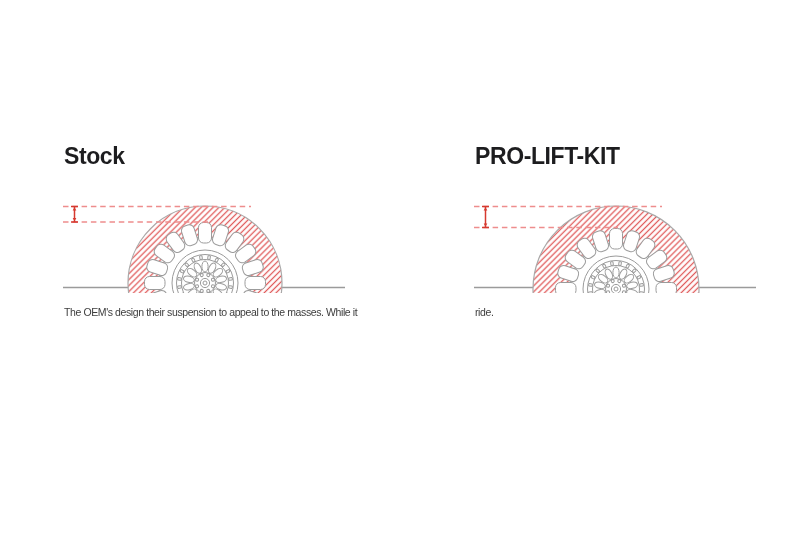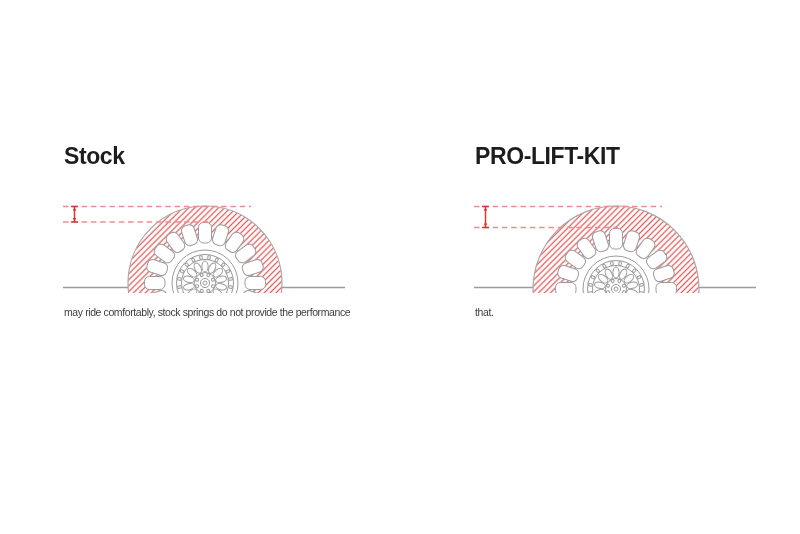--- a/index.html
+++ b/index.html
@@ -114,21 +114,21 @@
         <line x1="0" y1="22" x2="145" y2="22" stroke="#ee8d8d" stroke-width="1.4" stroke-dasharray="5.5 3.8"></line>
         <g stroke="#d6392f" stroke-width="1.5">
           <line x1="11.5" y1="6.5" x2="11.5" y2="22"></line>
           <line x1="8" y1="6.5" x2="15" y2="6.5"></line>
           <line x1="8" y1="22" x2="15" y2="22"></line>
           <path d="M 11.5 7.3 l -1.8 3.2 h 3.6 Z" fill="#d6392f" stroke="none"></path>
           <path d="M 11.5 21.2 l -1.8 -3.2 h 3.6 Z" fill="#d6392f" stroke="none"></path>
         </g>
       </svg>
     <p class="desc">
-      <span class="line" style="display:block">may ride comfortably, stock springs do not provide the performance</span>
+      <span class="line" style="display:block">The OEM's design their suspension to appeal to the masses. While it</span>
     </p>
   </section>
 
   <section class="col right">
     <h2 class="heading">PRO-LIFT-KIT</h2>
     <svg id="diag-lift" class="diagram" viewBox="0 0 282 93">
         <g>
           <line x1="0" y1="87.5" x2="59.0" y2="87.5" stroke="#9b9b9b" stroke-width="1.6"></line>
           <line x1="225.0" y1="87.5" x2="282" y2="87.5" stroke="#9b9b9b" stroke-width="1.6"></line>
         </g>
@@ -211,17 +211,17 @@
         <line x1="0" y1="27.5" x2="144" y2="27.5" stroke="#ee8d8d" stroke-width="1.4" stroke-dasharray="5.5 3.8"></line>
         <g stroke="#d6392f" stroke-width="1.5">
           <line x1="11.5" y1="6.5" x2="11.5" y2="27.5"></line>
           <line x1="8" y1="6.5" x2="15" y2="6.5"></line>
           <line x1="8" y1="27.5" x2="15" y2="27.5"></line>
           <path d="M 11.5 7.3 l -1.8 3.2 h 3.6 Z" fill="#d6392f" stroke="none"></path>
           <path d="M 11.5 26.7 l -1.8 -3.2 h 3.6 Z" fill="#d6392f" stroke="none"></path>
         </g>
       </svg>
     <p class="desc">
-      <span class="line" style="display:block">that.</span>
+      <span class="line" style="display:block">ride.</span>
     </p>
   </section>
 
 </div>
 
 </body></html>

